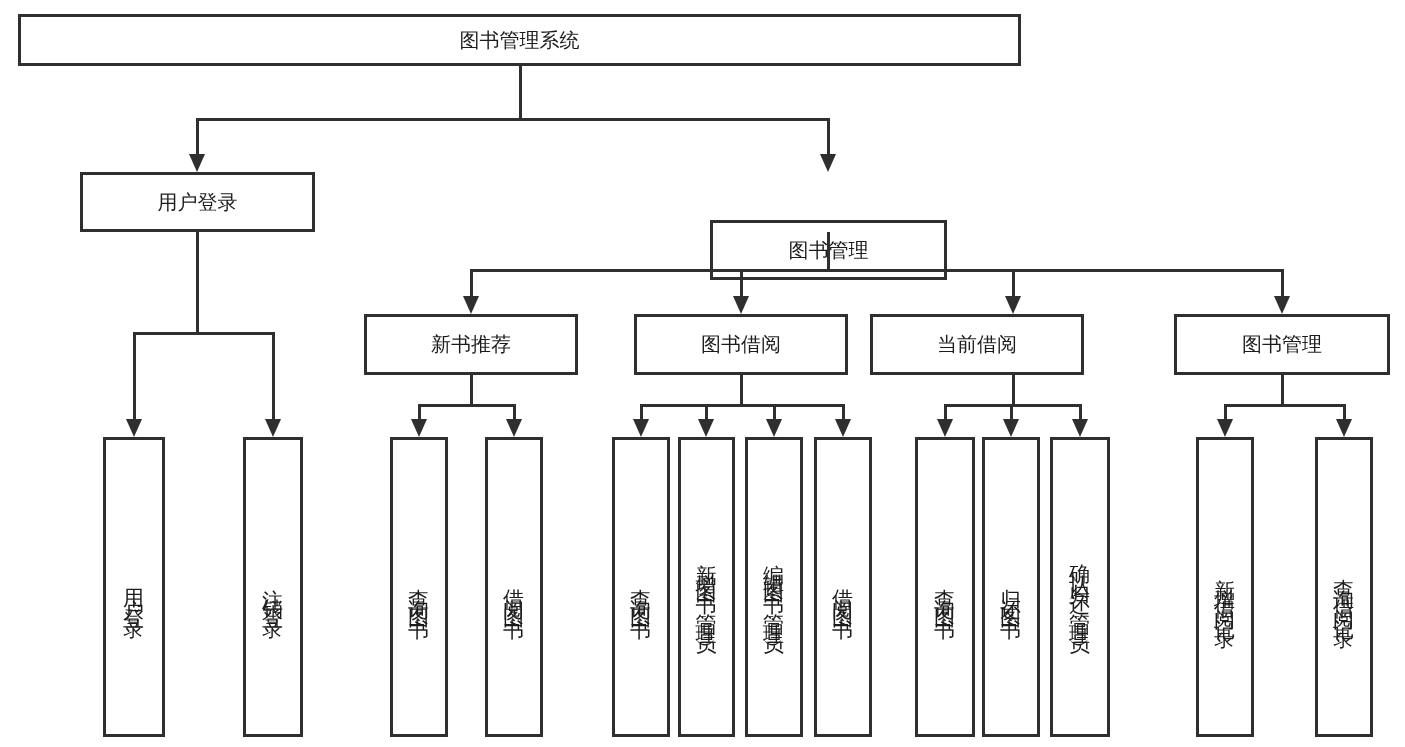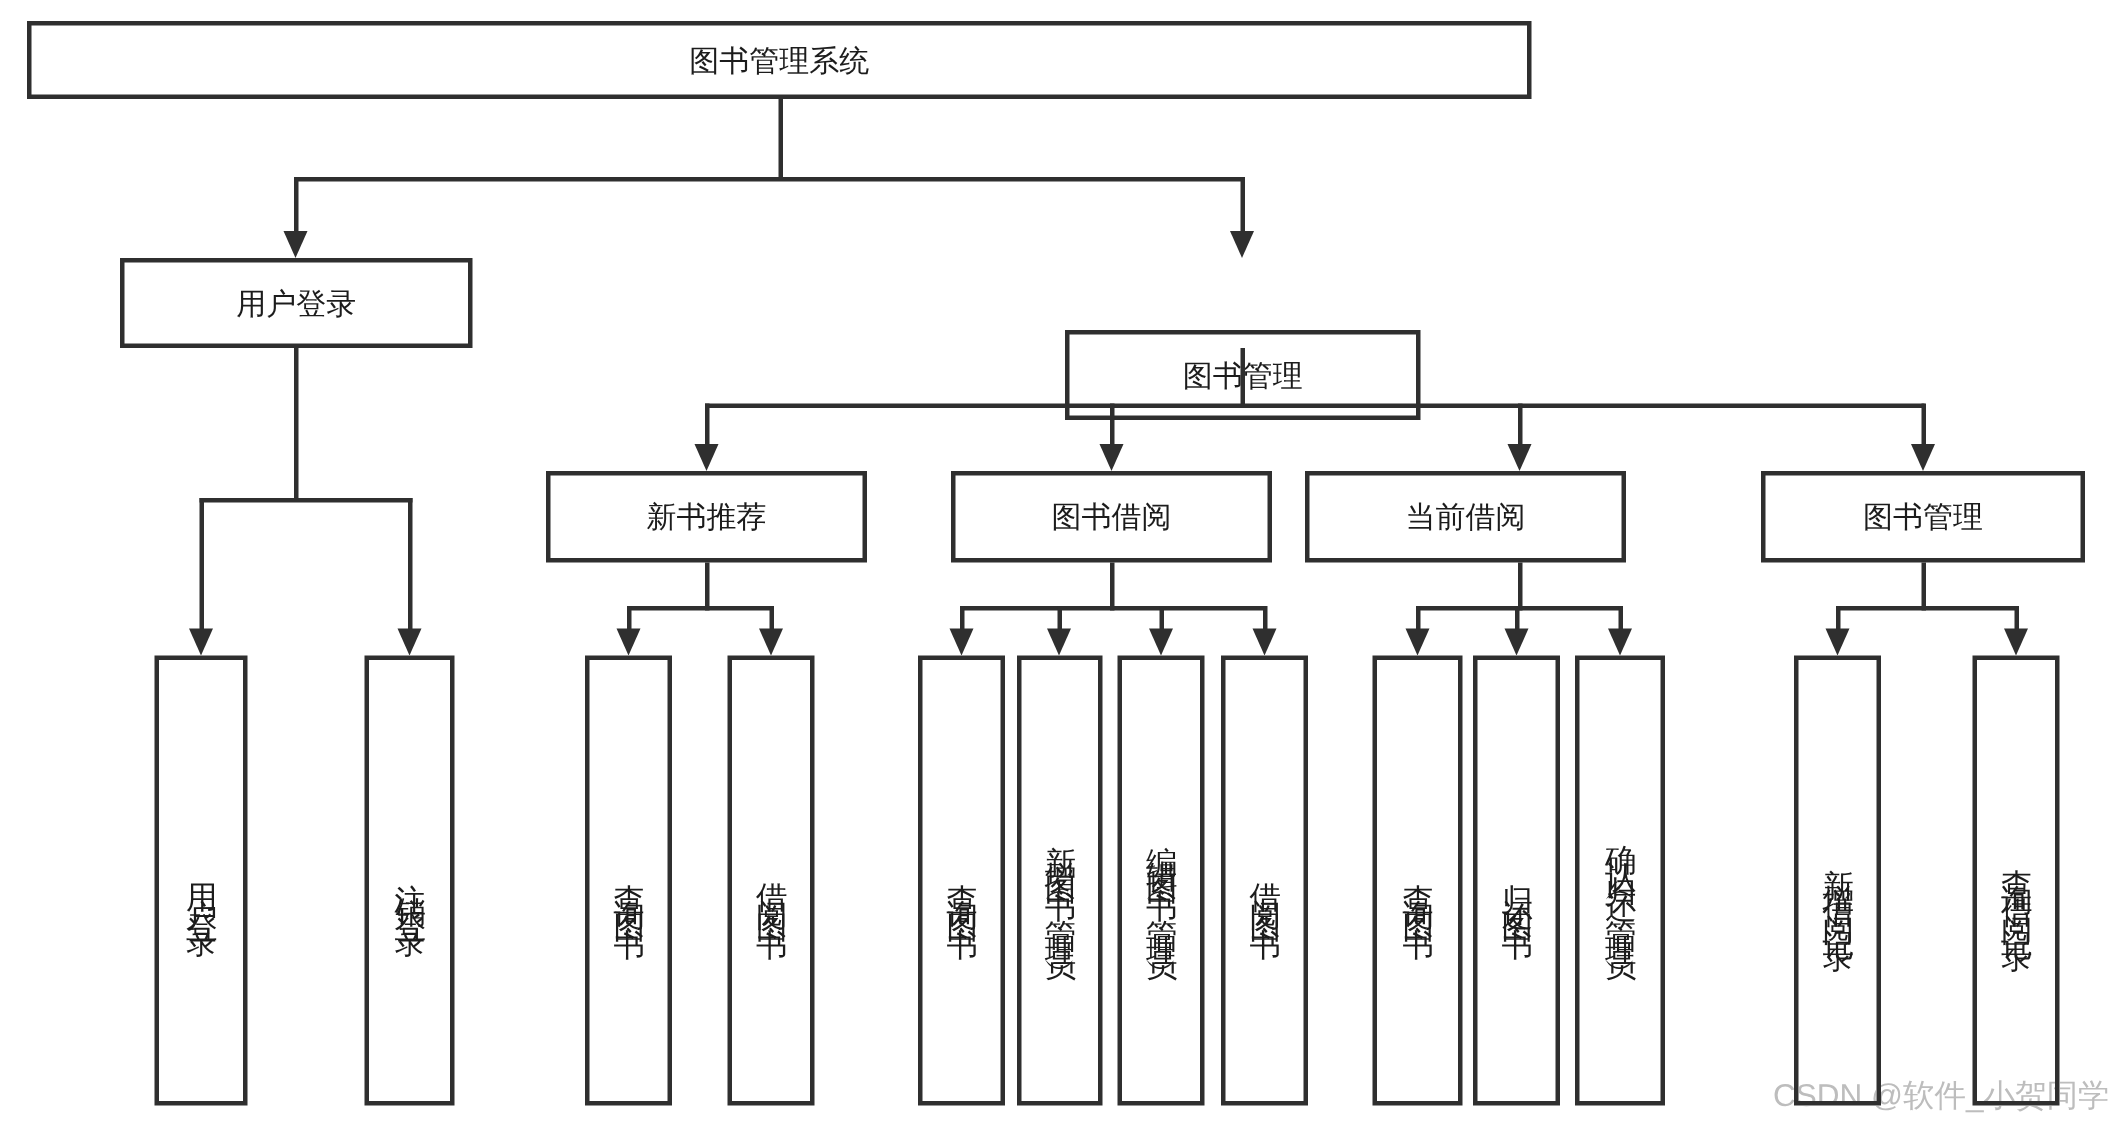--- a/index.html
+++ b/index.html
@@ -178,15 +178,14 @@
     <span class="vtxt">确认归还（管理员）</span>
   </div>
 
   <div class="box vbox" style="left:1196px;top:437px;width:58px;height:300px;">
     <span class="vtxt">新增借阅记录</span>
   </div>
   <div class="box vbox" style="left:1315px;top:437px;width:58px;height:300px;">
     <span class="vtxt">查询借阅记录</span>
   </div>
 
-  <div class="watermark">CSDN @软件_小贺同学</div>
 
 </div>
 
 </body></html>

